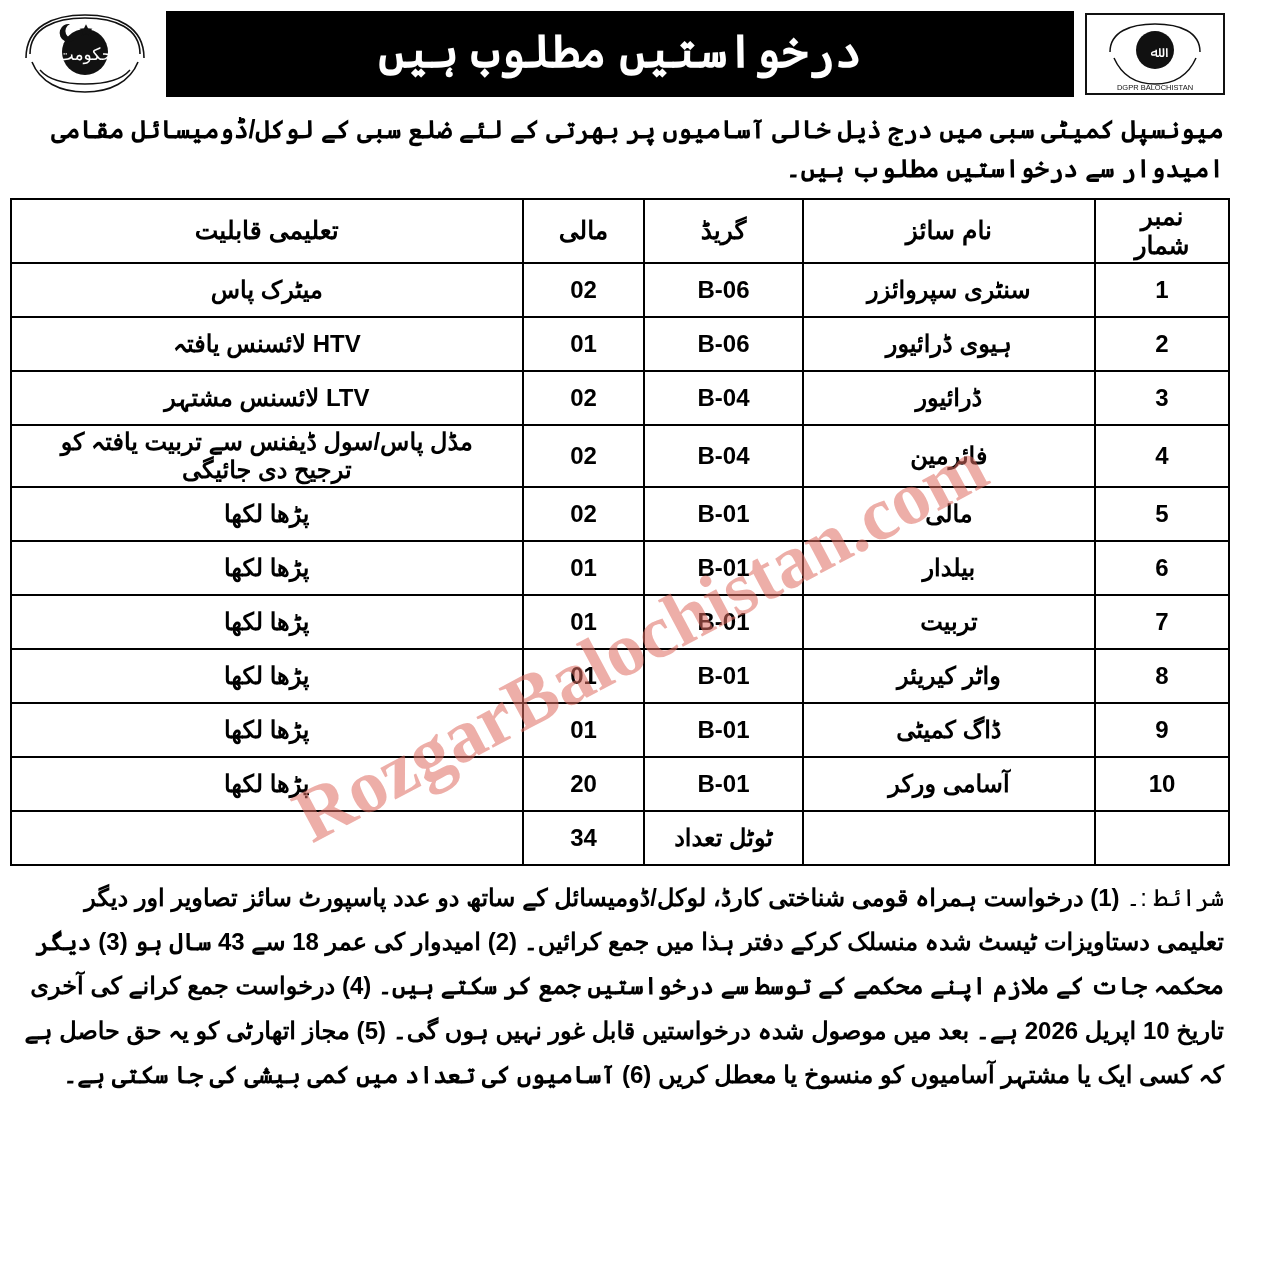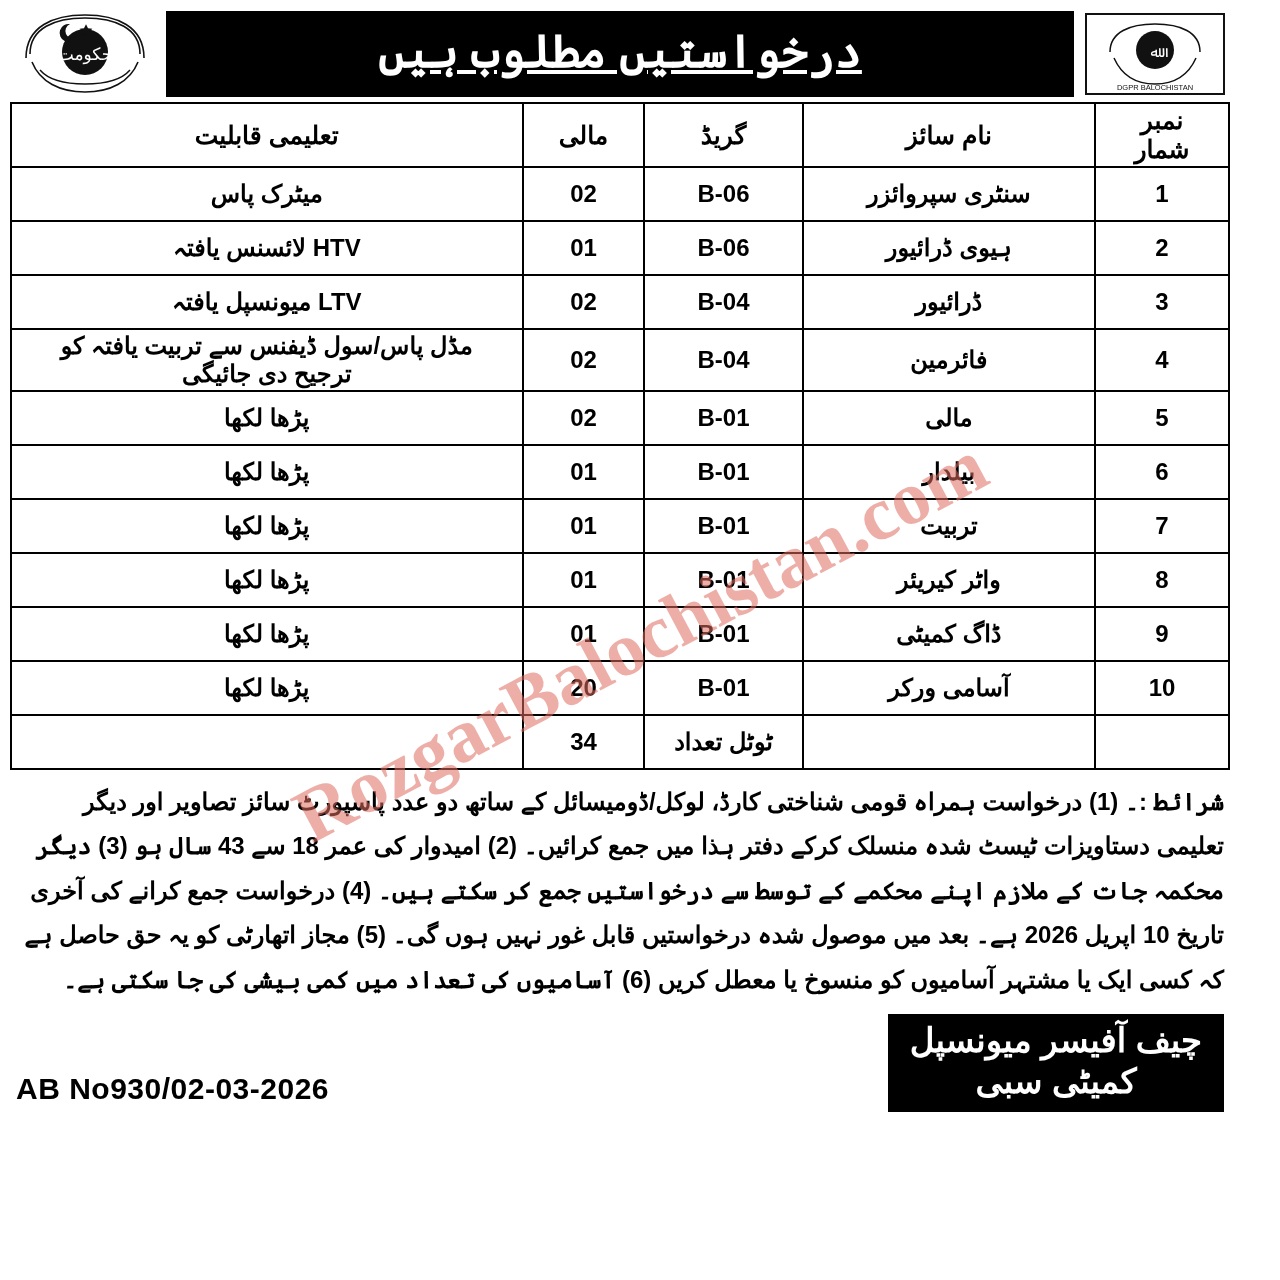--- a/index.html
+++ b/index.html
@@ -41,21 +41,20 @@
   }
   .title-bar {
     flex: 1 1 auto;
     background: #000000;
     color: #ffffff;
     height: 86px;
     display: flex;
     align-items: center;
     justify-content: center;
     direction: rtl;
-    text-decoration: underline;
   }
   .title-bar span {
     font-size: 46px;
     font-weight: bold;
     letter-spacing: 1px;
     line-height: 1.1;
     padding-bottom: 6px;
   }
 
   
@@ -99,21 +98,21 @@
   
   .conditions {
     direction: rtl;
     text-align: right;
     font-size: 24px;
     line-height: 1.85;
     padding: 10px 6px 4px 6px;
     font-weight: bold;
   }
   .conditions .lead {
-    font-weight: bold;
+    font-weight: normal;
   }
 
   
   .footer {
     display: flex;
     align-items: flex-end;
     justify-content: space-between;
     direction: rtl;
     padding: 4px 6px 0 6px;
     margin-top: 4px;
@@ -193,20 +192,21 @@
           <path d="M30 42 C30 22, 50 14, 75 14 C100 14, 120 22, 120 42"></path>
           <path d="M34 48 C42 66, 56 74, 75 74 C94 74, 108 66, 116 48"></path>
         </g>
         <circle cx="75" cy="40" r="19" fill="#111"></circle>
         <text x="75" y="47" font-size="15" fill="#fff" text-anchor="middle" font-family="'Liberation Serif', serif">ﷲ</text>
         <text x="75" y="80" font-size="7.5" fill="#111" text-anchor="middle" font-family="'Liberation Sans', sans-serif">DGPR BALOCHISTAN</text>
       </svg>
     </div>
   </div>
 
+  <div class="intro">میونسپل کمیٹی سبی میں درج ذیل خالی آسامیوں پر بھرتی کے لئے ضلع سبی کے لوکل/ڈومیسائل مقامی امیدوار سے درخواستیں مطلوب ہیں۔</div>
 
   <table class="jobs">
     <colgroup>
       <col class="c-sr">
         <col class="c-name">
         <col class="c-grade">
         <col class="c-count">
         <col class="c-qual">
     </colgroup>
     <thead>
@@ -231,21 +231,21 @@
         <td>ہیوی ڈرائیور</td>
         <td>B-06</td>
         <td>01</td>
         <td class="qual">HTV لائسنس یافتہ</td>
       </tr>
       <tr>
         <td>3</td>
         <td>ڈرائیور</td>
         <td>B-04</td>
         <td>02</td>
-        <td class="qual">LTV میونسپل یافتہ</td>
+        <td class="qual">LTV لائسنس مشتہر</td>
       </tr>
       <tr>
         <td>4</td>
         <td>فائرمین</td>
         <td>B-04</td>
         <td>02</td>
         <td class="qual">مڈل پاس/سول ڈیفنس سے تربیت یافتہ کو ترجیح دی جائیگی</td>
       </tr>
       <tr>
         <td>5</td>
@@ -297,25 +297,18 @@
         <td></td>
       </tr>
     </tbody>
   </table>
 
   <div class="conditions">
     <span class="lead">شرائط :۔</span>
     <span>(1) درخواست ہمراہ قومی شناختی کارڈ، لوکل/ڈومیسائل کے ساتھ دو عدد پاسپورٹ سائز تصاویر اور دیگر تعلیمی دستاویزات ٹیسٹ شدہ منسلک کرکے دفتر ہذا میں جمع کرائیں۔ (2) امیدوار کی عمر 18 سے 43 سال ہو (3) دیگر محکمہ جات کے ملازم اپنے محکمے کے توسط سے درخواستیں جمع کر سکتے ہیں۔ (4) درخواست جمع کرانے کی آخری تاریخ 10 اپریل 2026 ہے۔ بعد میں موصول شدہ درخواستیں قابل غور نہیں ہوں گی۔ (5) مجاز اتھارٹی کو یہ حق حاصل ہے کہ کسی ایک یا مشتہر آسامیوں کو منسوخ یا معطل کریں (6) آسامیوں کی تعداد میں کمی بیشی کی جا سکتی ہے۔</span>
   </div>
 
-  <div class="footer">
-    <div class="signatory">
-      <div>چیف آفیسر میونسپل</div>
-      <div>کمیٹی سبی</div>
-    </div>
-    <div class="ref-no">AB No930/02-03-2026</div>
-  </div>
 
   <div class="watermark">
     <span>RozgarBalochistan.com</span>
   </div>
 
 </div>
 
 </body></html>

